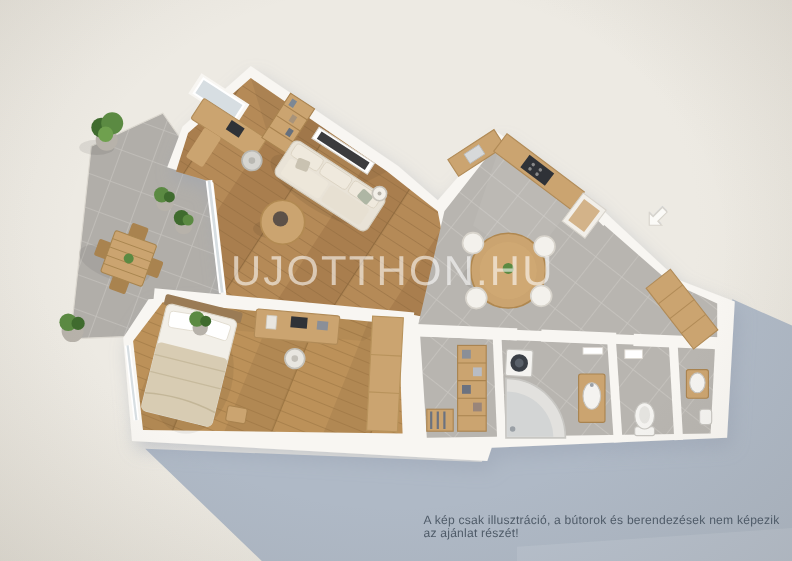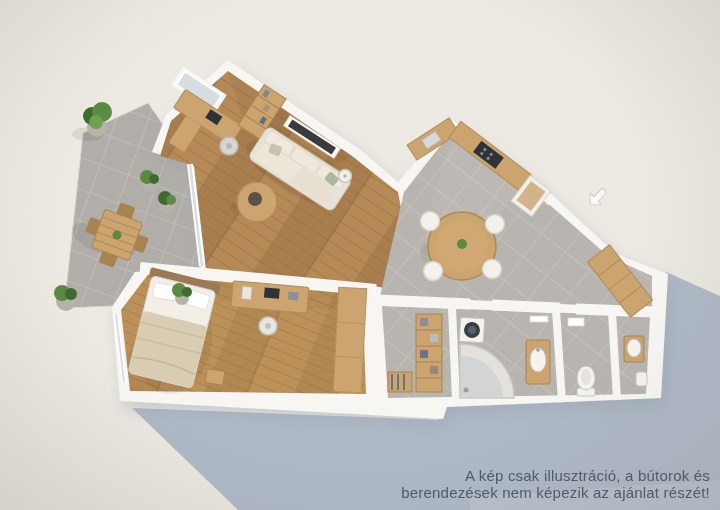--- a/index.html
+++ b/index.html
@@ -2,22 +2,22 @@
 <html style="--background: #EDEAE3; --background-edge: #E2DED5; --wall: #F8F6F2; --wall-shade: #E4E0D9; --shadow-blue: #AFB9C6; --shadow-blue-light: #C2C9D3; --wood-floor: #A97F4E; --wood-floor-line: #8F6A3E; --bedroom-floor: #B18853; --bedroom-floor-line: #97713F; --tile: #B8B5B0; --tile-line: #C9C6C1; --terrace-tile: #B1AEA9; --terrace-tile-line: #C4C1BC; --wood-furniture: #CBA470; --wood-furniture-dark: #A9834F; --sofa: #E9E3D7; --cushion: #C9C2B1; --bedding: #D8CCB3; --linen: #F2EFE8; --plant: #5B8A42; --plant-dark: #3F6B2E; --pot: #B7B2AA; --appliance: #2F3237; --fixture-white: #F4F3F0; --fixture-line: #C6C4BF; --glass: #D7DEE2; --arrow-fill: #FBFAF7; --arrow-edge: #D8D4CC; --watermark-color: rgba(255,255,255,0.58); --caption-text: #4F5B68;"><head>
 <meta charset="utf-8">
 <style>
   html,body{margin:0;padding:0;background:#ccc;font-family:"Liberation Sans",sans-serif;}
   #stage{position:relative;width:720px;height:510px;overflow:hidden;
          background:radial-gradient(ellipse at 46% 40%, var(--background) 55%, var(--background-edge) 100%);}
   #stage svg{position:absolute;left:0;top:0;}
   .watermark{position:absolute;left:50%;top:248px;transform:translate(-51%,-50%);
              font-size:38px;font-weight:400;letter-spacing:2px;white-space:nowrap;
              color:var(--watermark-color);z-index:30;pointer-events:none;}
-  .caption{position:absolute;left:385px;top:467px;width:325px;text-align:right;
-           font-size:15px;letter-spacing:.2px;color:var(--caption-text);z-index:31;}
+  .caption{position:absolute;left:385px;top:467px;width:325px;text-align:left;
+           font-size:11px;letter-spacing:.2px;color:var(--caption-text);z-index:31;}
   .vignette{position:absolute;inset:0;z-index:20;pointer-events:none;
             background:radial-gradient(ellipse at 50% 44%, rgba(0,0,0,0) 58%, rgba(88,82,70,.10) 100%);}
 </style>
 </head>
 <body>
 
 <div id="stage">
 
 <svg width="720" height="510" viewBox="0 0 720 510">
   <defs>
@@ -295,15 +295,16 @@
   </g>
 
   <g transform="translate(598,197) rotate(225)">
     <polygon points="1,-10 9,-2 4,-2 4,10 -2,10 -2,-2 -7,-2" fill="#C9CDD2" opacity=".8"></polygon>
     <polygon points="0,-11 8,-3 3,-3 3,9 -3,9 -3,-3 -8,-3" style="fill:var(--arrow-fill)" stroke="var(--arrow-edge)" stroke-width="1"></polygon>
   </g>
 </svg>
 
 <div class="vignette"></div>
 
+<div class="watermark">UJOTTHON.HU</div>
 <div class="caption">A kép csak illusztráció, a bútorok és berendezések nem képezik az ajánlat részét!</div>
 
 </div>
 
 </body></html>

